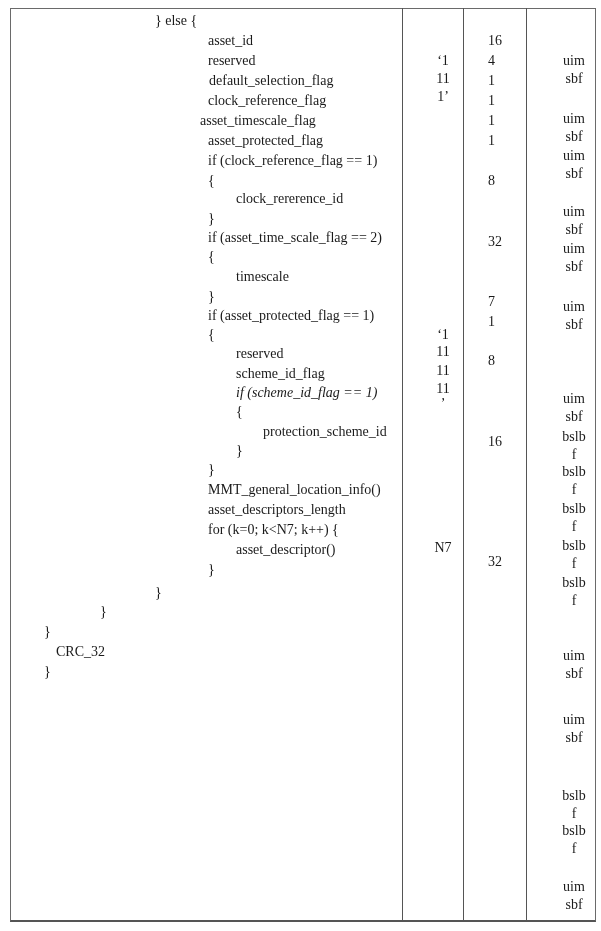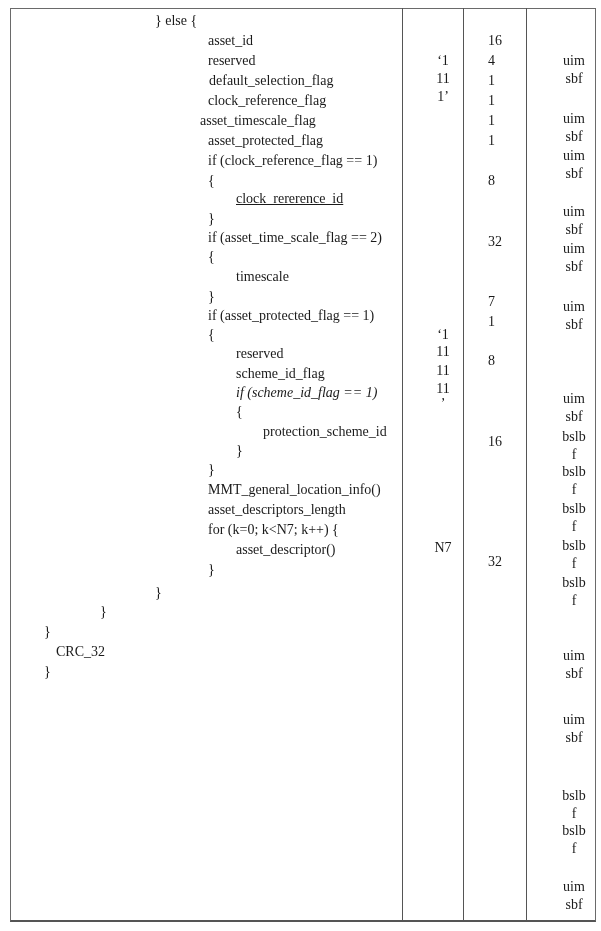--- a/index.html
+++ b/index.html
@@ -24,21 +24,21 @@
 <div id="syntax-col">
     <div class="t" style="left: 155px; top: 12px;">} else {</div>
     <div class="t" style="left: 208px; top: 32px;">asset_id</div>
     <div class="t" style="left: 208px; top: 52px;">reserved</div>
     <div class="t" style="left: 209px; top: 72px;">default_selection_flag</div>
     <div class="t" style="left: 208px; top: 92px;">clock_reference_flag</div>
     <div class="t" style="left: 200px; top: 112px;">asset_timescale_flag</div>
     <div class="t" style="left: 208px; top: 132px;">asset_protected_flag</div>
     <div class="t" style="left: 208px; top: 152px;">if (clock_reference_flag == 1)</div>
     <div class="t" style="left: 208px; top: 172px;">{</div>
-    <div class="t" style="left: 236px; top: 190px; text-decoration: underline;">clock_rererence_id</div>
+    <div class="t" style="left: 236px; top: 190px;">clock_rererence_id</div>
     <div class="t" style="left: 208px; top: 210px;">}</div>
     <div class="t" style="left: 208px; top: 229px;">if (asset_time_scale_flag == 2)</div>
     <div class="t" style="left: 208px; top: 248px;">{</div>
     <div class="t" style="left: 236px; top: 268px;">timescale</div>
     <div class="t" style="left: 208px; top: 288px;">}</div>
     <div class="t" style="left: 208px; top: 307px;">if (asset_protected_flag == 1)</div>
     <div class="t" style="left: 208px; top: 326px;">{</div>
     <div class="t" style="left: 236px; top: 345px;">reserved</div>
     <div class="t" style="left: 236px; top: 365px;">scheme_id_flag</div>
     <div class="t" style="left: 236px; top: 384px; font-style: italic;">if (scheme_id_flag == 1)</div>

